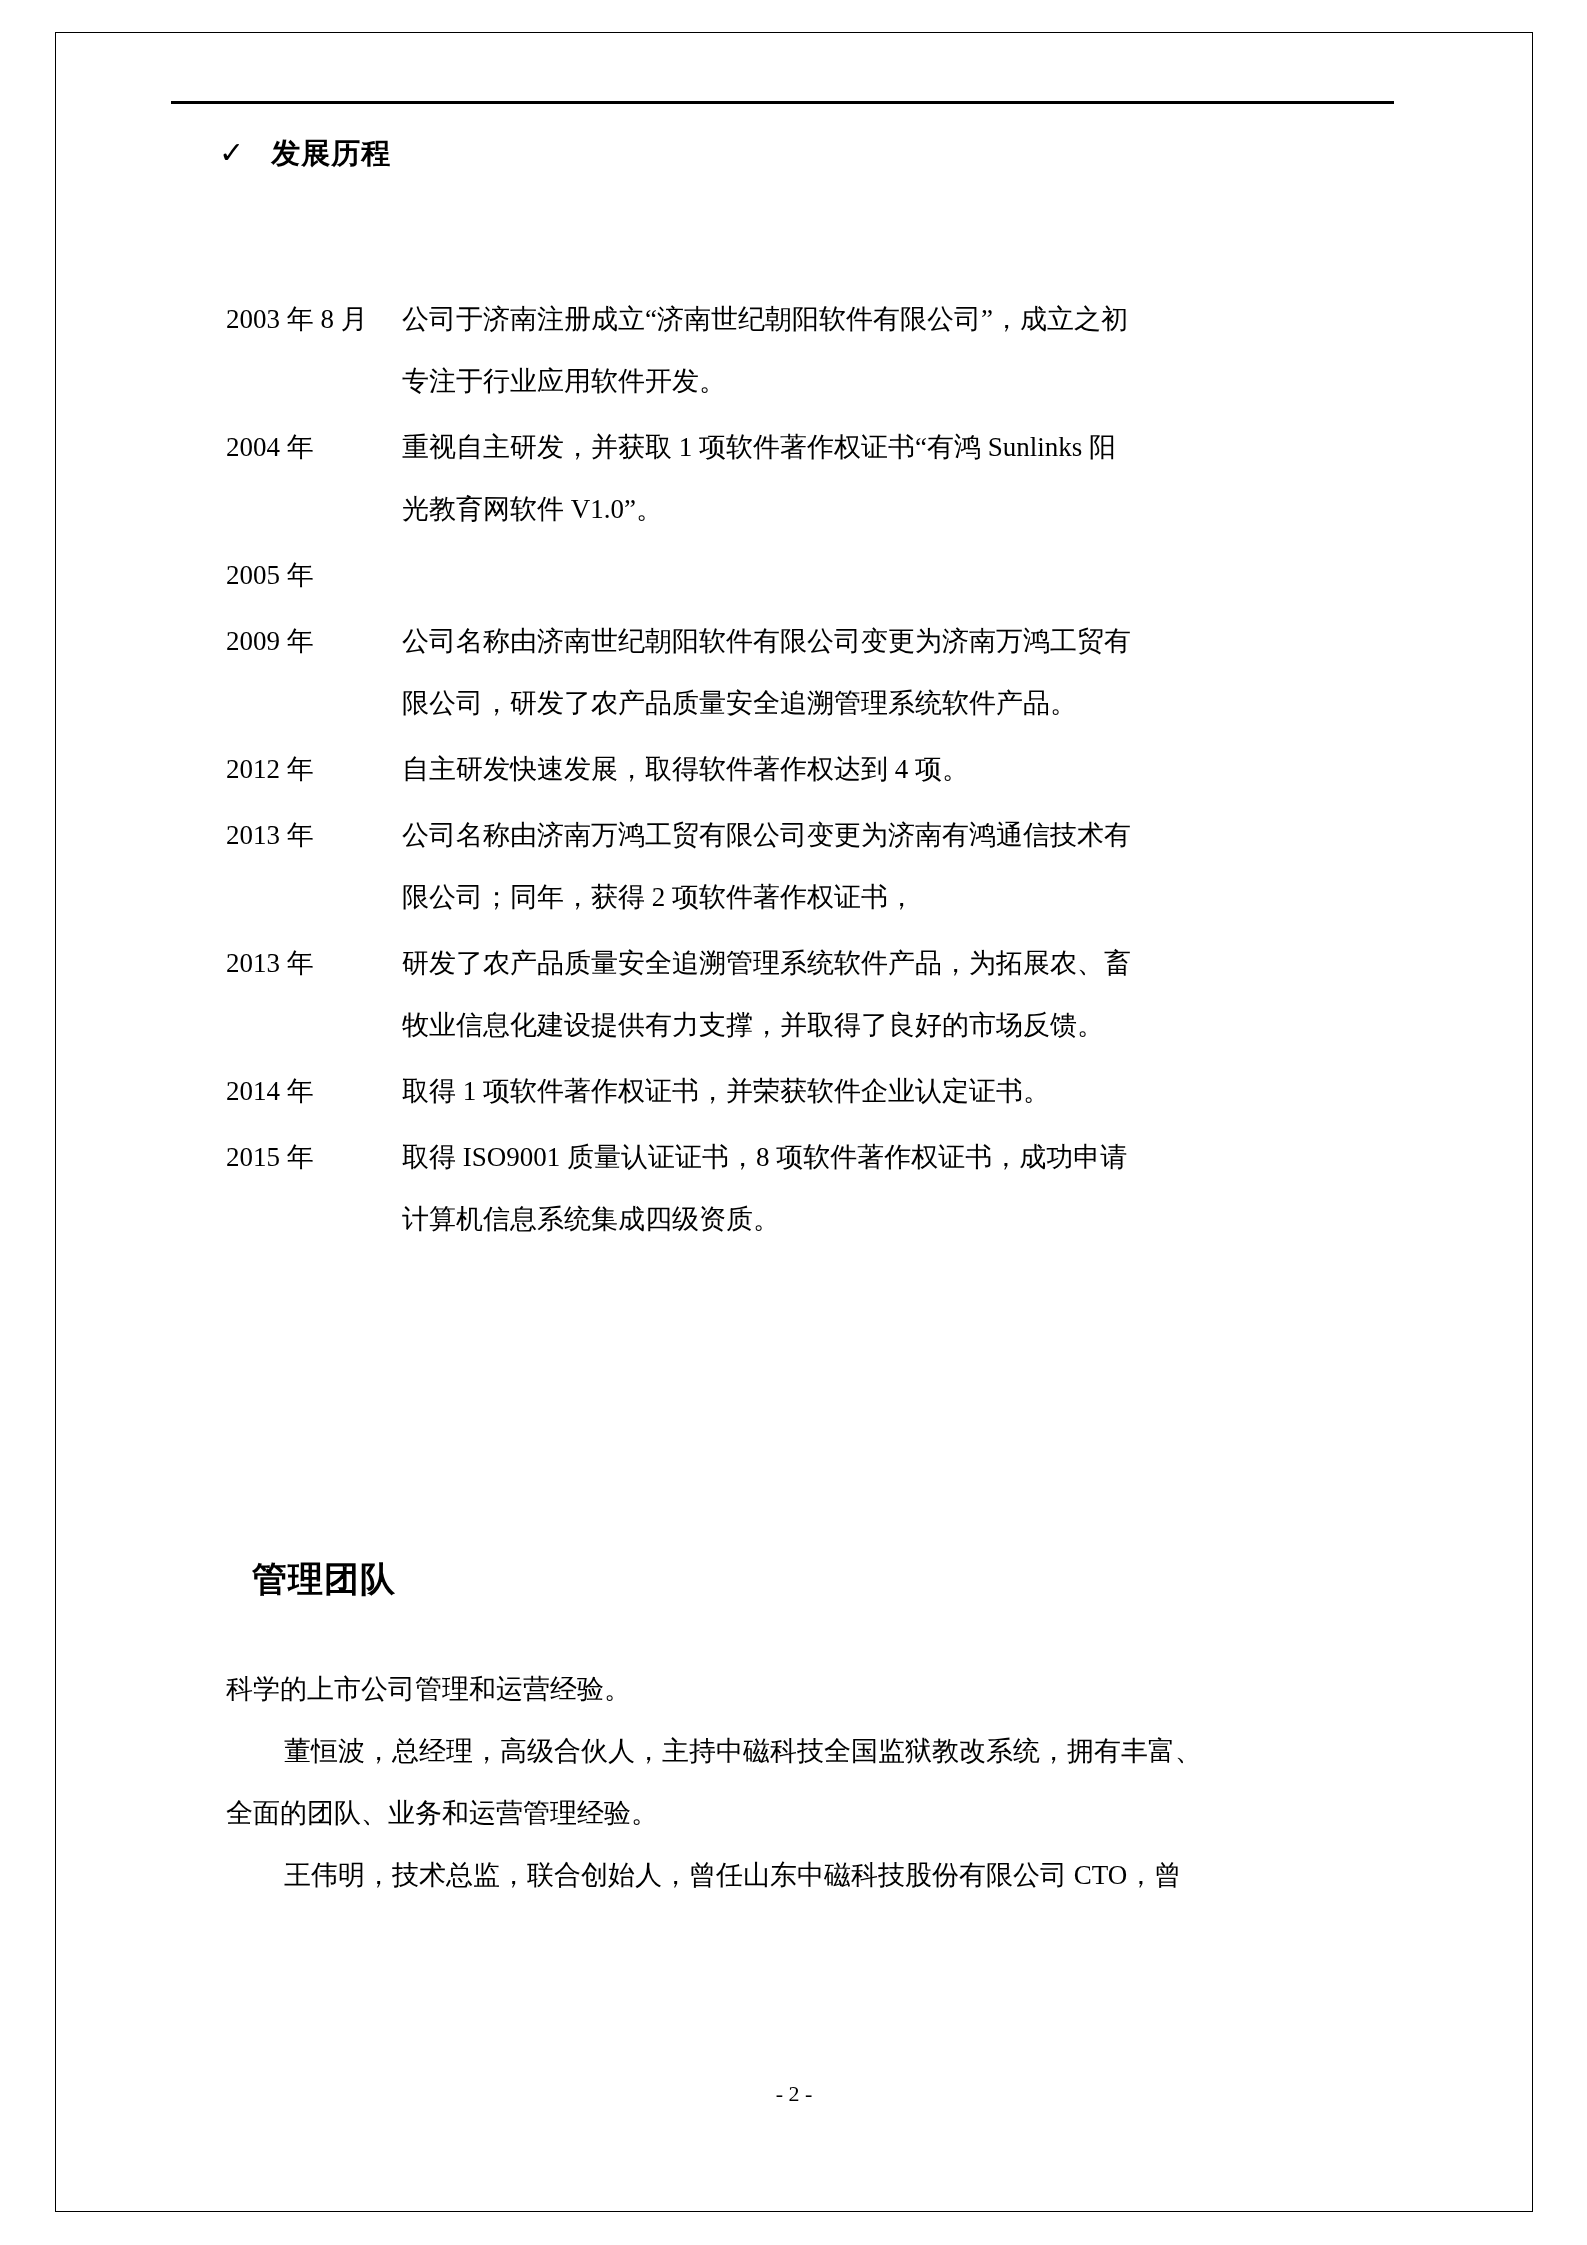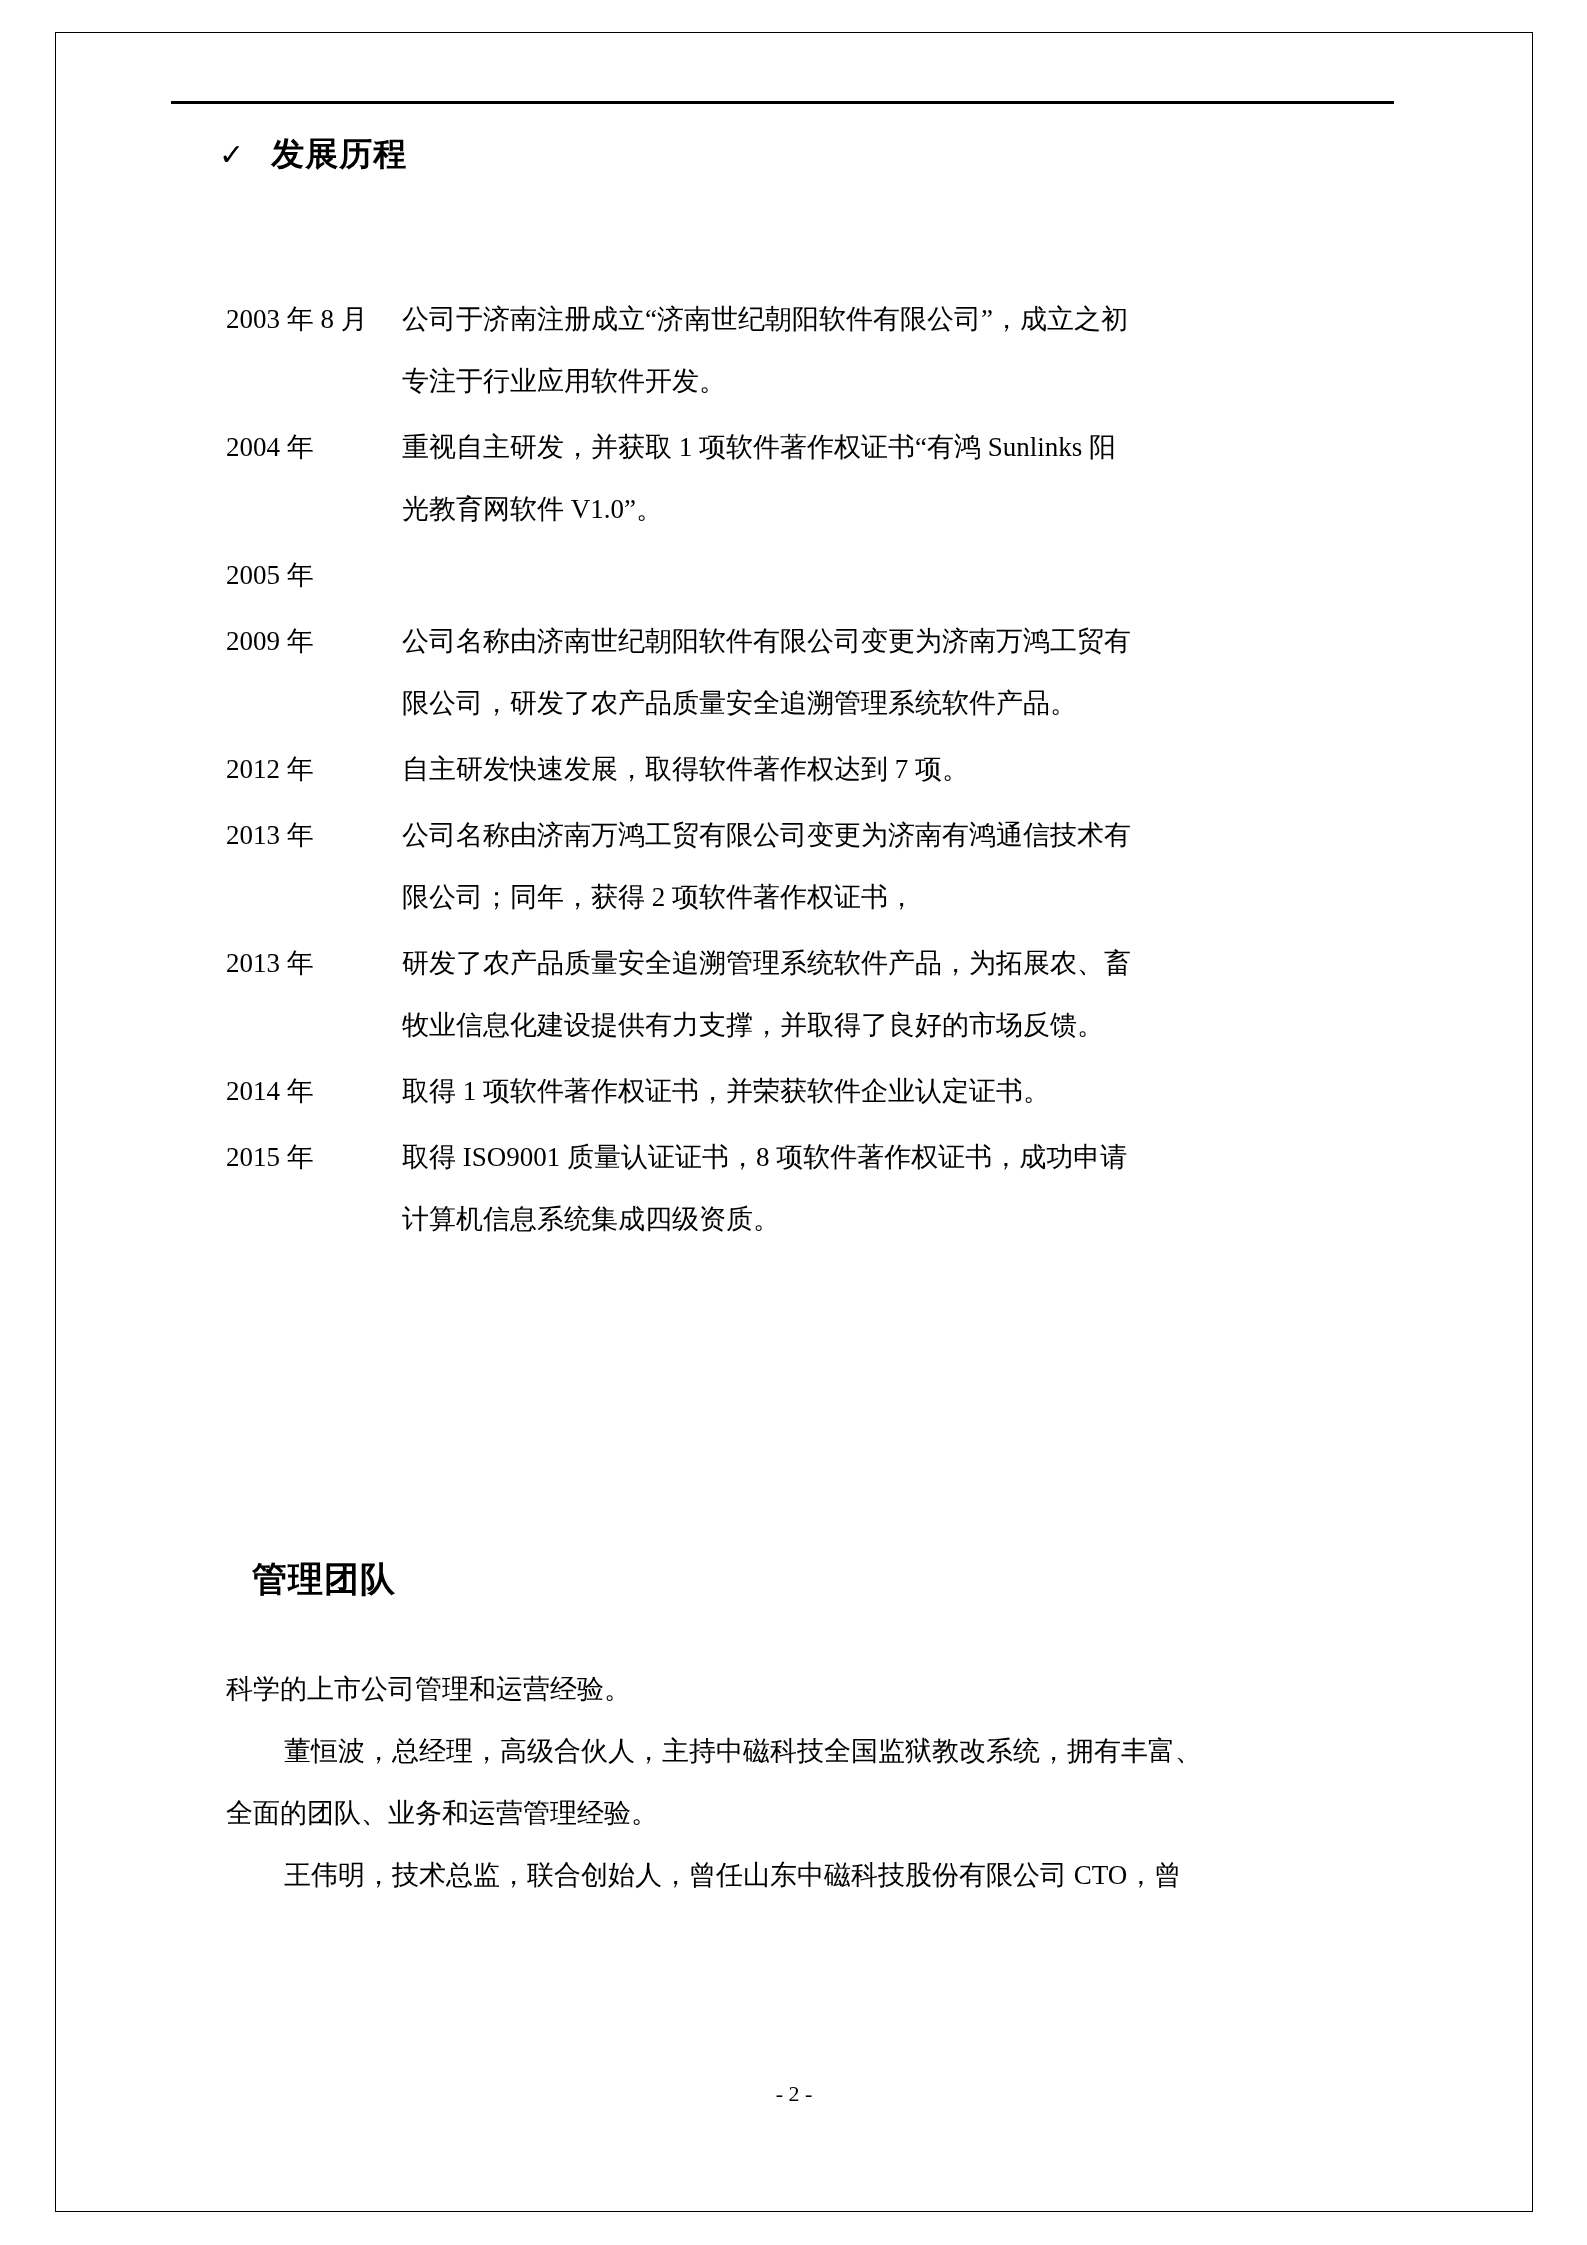--- a/index.html
+++ b/index.html
@@ -56,22 +56,22 @@
     white-space: nowrap;
   }
   .check-mark {
     font-family: "DejaVu Sans", sans-serif;
     font-size: 30px;
     line-height: 1;
     margin-right: 27px;
     font-weight: 400;
   }
   .check-heading-text {
-    font-family: Liberation Serif, serif;
-    font-size: 33px;
+    font-family: Liberation Sans, sans-serif;
+    font-size: 29px;
     font-weight: 700;
     letter-spacing: 1px;
     line-height: 1;
   }
 
   
   .timeline {
     position: absolute;
     left: 170px;
     top: 255px;
@@ -183,21 +183,21 @@
         <div class="tl-year">2009 年</div>
         <div class="tl-desc">
           <span class="ln">公司名称由济南世纪朝阳软件有限公司变更为济南万鸿工贸有</span>
           <span class="ln">限公司，研发了农产品质量安全追溯管理系统软件产品。</span>
         </div>
       </div>
 
       <div class="tl-row">
         <div class="tl-year">2012 年</div>
         <div class="tl-desc">
-          <span class="ln">自主研发快速发展，取得软件著作权达到 7 项。</span>
+          <span class="ln">自主研发快速发展，取得软件著作权达到 4 项。</span>
         </div>
       </div>
 
       <div class="tl-row">
         <div class="tl-year">2013 年</div>
         <div class="tl-desc">
           <span class="ln">公司名称由济南万鸿工贸有限公司变更为济南有鸿通信技术有</span>
           <span class="ln">限公司；同年，获得 2 项软件著作权证书，</span>
         </div>
       </div>

